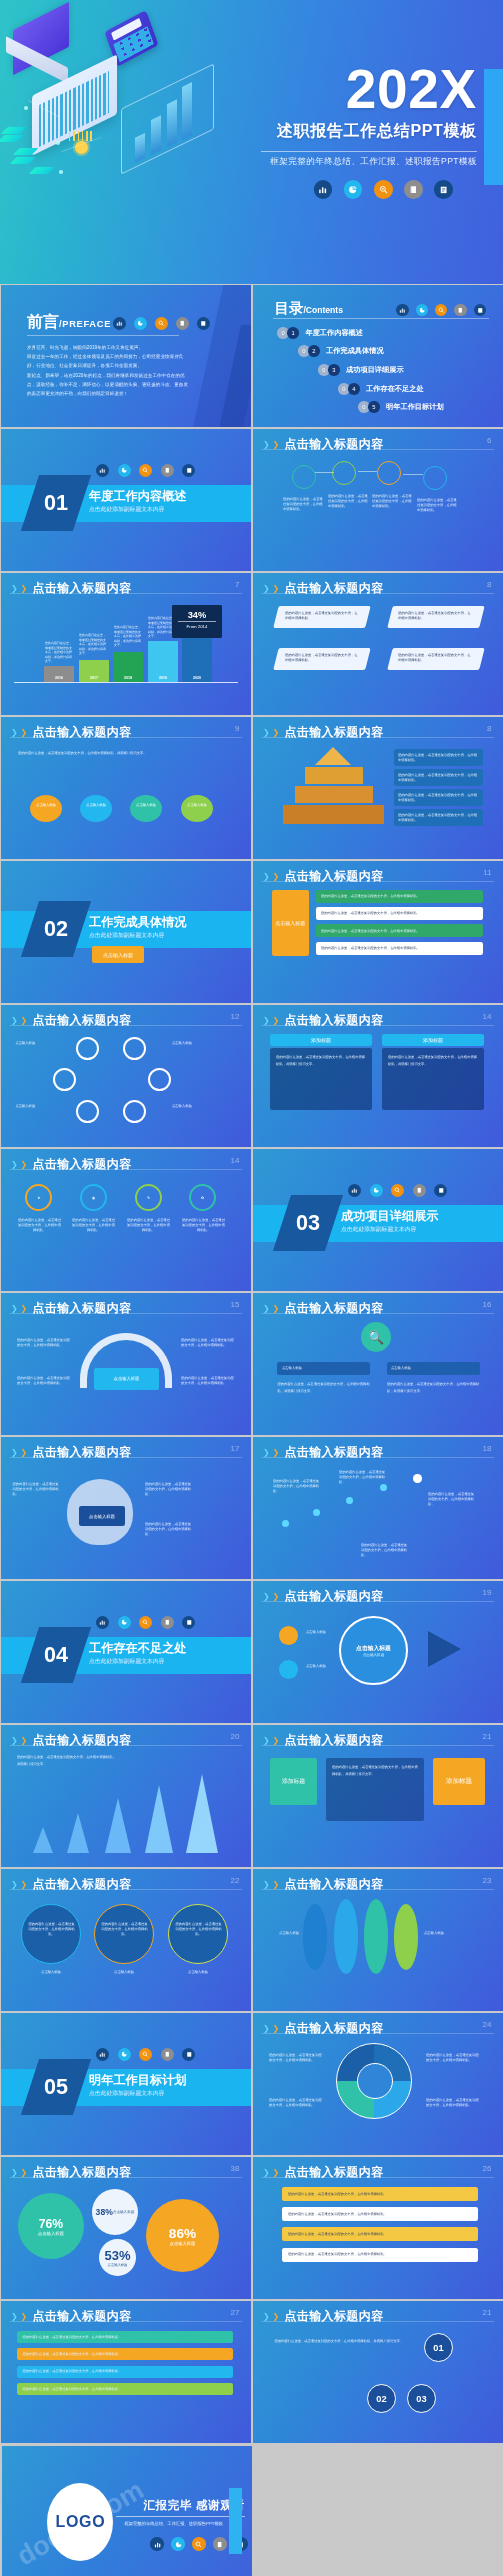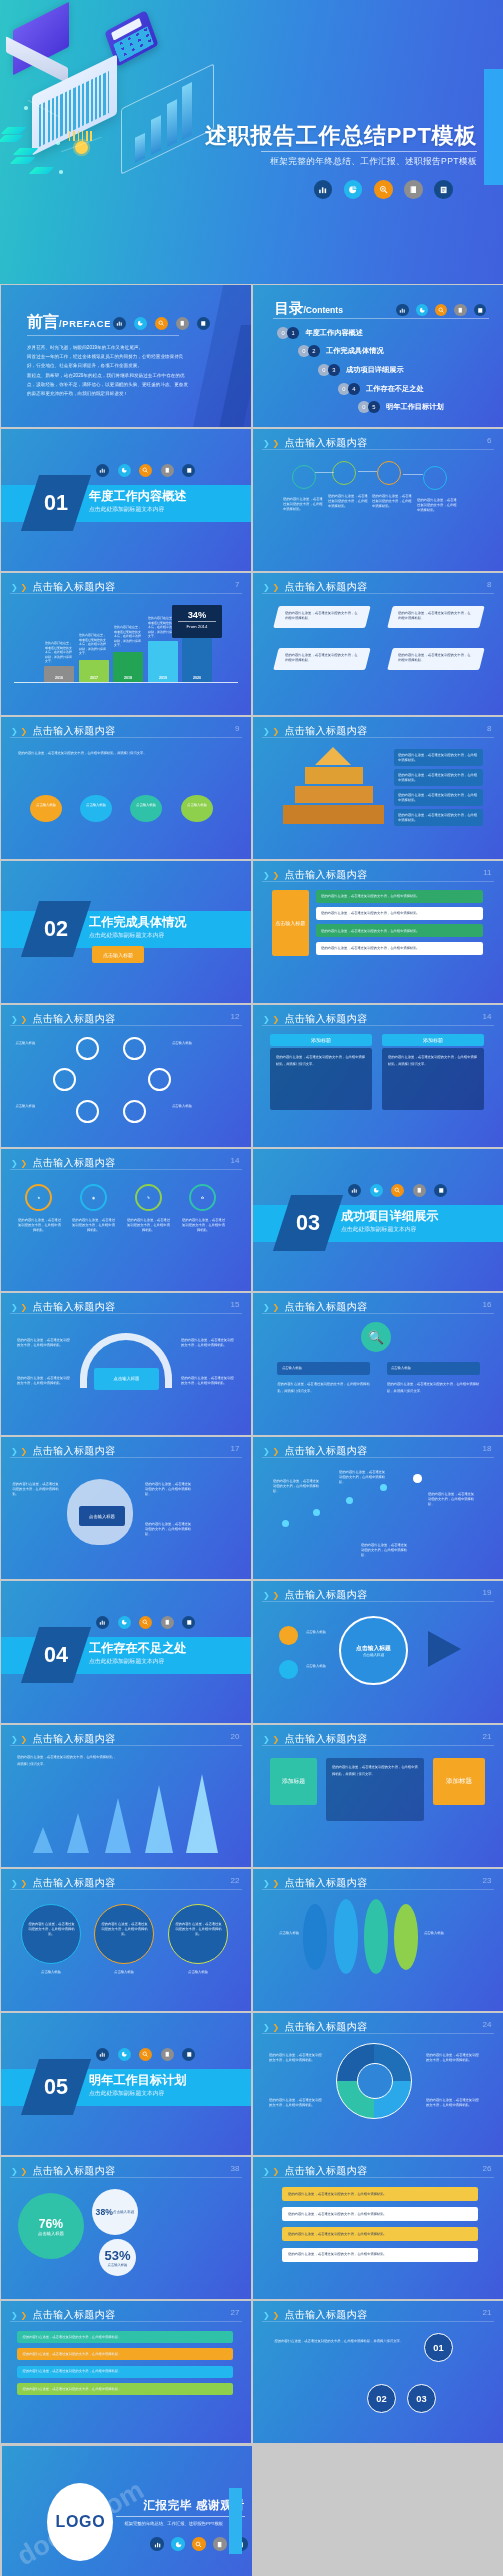--- a/index.html
+++ b/index.html
@@ -67,21 +67,21 @@
   .dotline{ position:absolute; background:rgba(255,255,255,.25); height:0.7px;}
   .dot{ position:absolute; width:3.6px; height:3.6px; border-radius:50%; background:rgba(190,255,250,.8);}
 
   .hero-right{ position:absolute; right:0; top:0; width:302px; height:284px; }
   .accent-bar{ position:absolute; right:0; top:69px; width:18.7px; height:116px; background:#2fa6f5; }
   .hero-year{
     position:absolute; right:26px; top:62px; font-size:55px; line-height:55px; font-weight:bold;
     color:#fff; letter-spacing:0.7px; text-shadow:0 1.4px 3.6px rgba(0,0,0,.18);
   }
   .hero-title{
-    position:absolute; right:26px; top:121px; font-size:22px; font-weight:bold; color:#fff;
+    position:absolute; right:26px; top:121px; font-size:16px; font-weight:bold; color:#fff;
     letter-spacing:0.7px; text-shadow:0 1.4px 2.9px rgba(0,0,0,.18);
   }
   .hero-rule{ position:absolute; right:26px; top:151px; width:216px; height:0.7px; background:rgba(255,255,255,.55);}
   .hero-sub{ position:absolute; right:26px; top:156px; font-size:8.6px; color:#eaf3ff; letter-spacing:0.4px;}
   .hero-icons{ position:absolute; right:50px; top:180px; display:flex; gap:11.5px;}
 
   
   .cicon{ width:18.7px; height:18.7px; border-radius:50%; display:flex; align-items:center; justify-content:center;
           color:#fff; font-size:8.6px; line-height:1; }
   .ci-navy{ background:#144a88;} .ci-cyan{ background:#22b8ef;}
@@ -92,21 +92,21 @@
   .grid { display:grid; grid-template-columns:252px 252px; }
   .slide{ position:relative; width:252px; height:144px; overflow:hidden;
     background:linear-gradient(125deg,#2f9ad4 0%,#2f86d8 35%,#3a6fdd 70%,#4059db 100%);
     border:1.4px solid #c9c9c9;
   }
 
   
   .s-head{ position:absolute; left:10px; top:7.2px; display:flex; align-items:center; gap:2.9px;}
   .chev{ font-size:8px; font-weight:bold; }
   .chev.b{ color:#5fd8ff;} .chev.o{ color:#f5a623;}
-  .s-title{ font-size:10px; font-weight:normal; color:#fff; margin-left:2.2px; letter-spacing:0.4px;}
+  .s-title{ font-size:12px; font-weight:bold; color:#fff; margin-left:2.2px; letter-spacing:0.4px;}
   .s-num{ position:absolute; right:11.5px; top:7.2px; font-size:8px; color:rgba(255,255,255,.45);}
   .s-rule{ position:absolute; left:8.6px; right:8.6px; top:20px; height:0.7px; background:rgba(255,255,255,.22);}
 
   
   .div-band{ position:absolute; left:0; right:0; top:56px; height:37px; background:#1ab4f0; }
   .div-par{ position:absolute; left:29px; top:46px; width:52px; height:56px; background:#17589f;
             transform:skewX(-18deg); display:flex; align-items:center; justify-content:center;}
   .div-par span{ font-size:21.6px; font-weight:bold; color:#fff; transform:skewX(18deg);}
   .div-ttl{ position:absolute; left:88px; top:59px; font-size:12.2px; font-weight:bold; color:#fff;}
   .div-sub{ position:absolute; left:88px; top:76px; font-size:5.8px; color:#e6f2ff;}
@@ -196,20 +196,21 @@
       <div class="sun"></div>
       <div class="dot" style="left:24.4px;top:106px"></div>
       <div class="dot" style="left:56px;top:141px"></div>
       <div class="dot" style="left:59px;top:170px"></div>
       <div class="dotline" style="left:26px;top:108px;width:35px;transform:rotate(28deg)"></div>
       <div class="dotline" style="left:60px;top:144px;width:43px;transform:rotate(-20deg)"></div>
     </div>
 
     <div class="hero-right">
       <div class="accent-bar"></div>
+      <div class="hero-year">202X</div>
       <div class="hero-title">述职报告工作总结PPT模板</div>
       <div class="hero-rule"></div>
       <div class="hero-sub">框架完整的年终总结、工作汇报、述职报告PPT模板</div>
       <div class="hero-icons">
         <span class="cicon ci-navy">
           <svg width="9.3" height="9.3" viewBox="0 0 16 16">
               <rect x="2" y="8" width="2.6" height="6" fill="#fff"></rect>
               <rect x="6.7" y="4" width="2.6" height="10" fill="#fff"></rect>
               <rect x="11.4" y="6" width="2.6" height="8" fill="#fff"></rect>
             </svg>
@@ -896,20 +897,24 @@
         <span style="font-size:4.3px">点击输入标题</span>
       </div>
       <div class="circle" style="left:91px;top:32px;width:46px;height:46px;background:#eef4fb;display:flex;align-items:center;justify-content:center;flex-direction:row;color:#1f4f8f">
         <span style="font-size:8.6px;font-weight:bold">38%</span>
         <span style="font-size:3.6px">点击输入标题</span>
       </div>
       <div class="circle" style="left:98px;top:82px;width:37px;height:37px;background:#eef4fb;display:flex;align-items:center;justify-content:center;flex-direction:column;color:#1f4f8f">
         <span style="font-size:13px;font-weight:bold">53%</span>
         <span style="font-size:3.3px">点击输入标题</span>
       </div>
+      <div class="circle" style="left:145px;top:42px;width:73px;height:73px;background:#f5a623;display:flex;align-items:center;justify-content:center;flex-direction:column;color:#fff">
+        <span style="font-size:13.7px;font-weight:bold">86%</span>
+        <span style="font-size:4.3px">点击输入标题</span>
+      </div>
     </div>
 
     <div class="slide">
       <div class="s-head">
         <span class="chev b">❯</span>
         <span class="chev o">❯</span>
         <span class="s-title">点击输入标题内容</span>
       </div>
       <div class="s-num">26</div>
       <div class="s-rule"></div>

